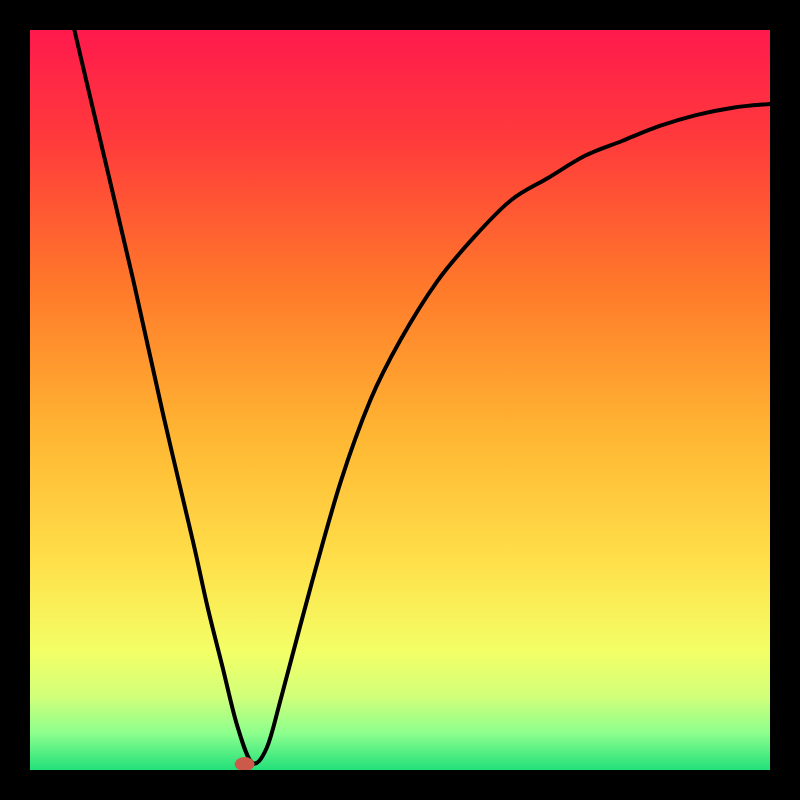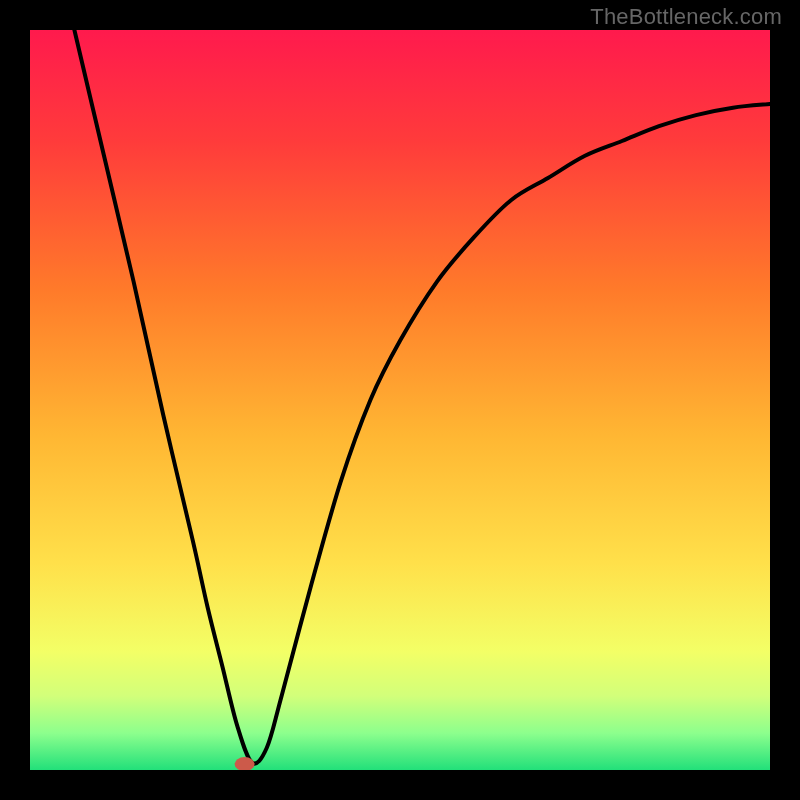--- a/index.html
+++ b/index.html
@@ -33,21 +33,20 @@
     top: 30px;
     width: 740px;
     height: 740px;
   }
   svg { display: block; }
 </style>
 </head>
 <body>
 
 <div class="frame">
-  <div class="watermark">TheBottleneck.com</div>
 
   <div class="plot">
     <svg id="chart-svg" viewBox="0 0 740 740" width="740" height="740">
       <defs>
         <linearGradient id="bg-grad" x1="0" y1="0" x2="0" y2="1">
             <stop offset="0%" stop-color="#ff1a4d"></stop>
             <stop offset="15%" stop-color="#ff3b3b"></stop>
             <stop offset="35%" stop-color="#ff7a2a"></stop>
             <stop offset="55.00000000000001%" stop-color="#ffb733"></stop>
             <stop offset="72%" stop-color="#ffe04a"></stop>

